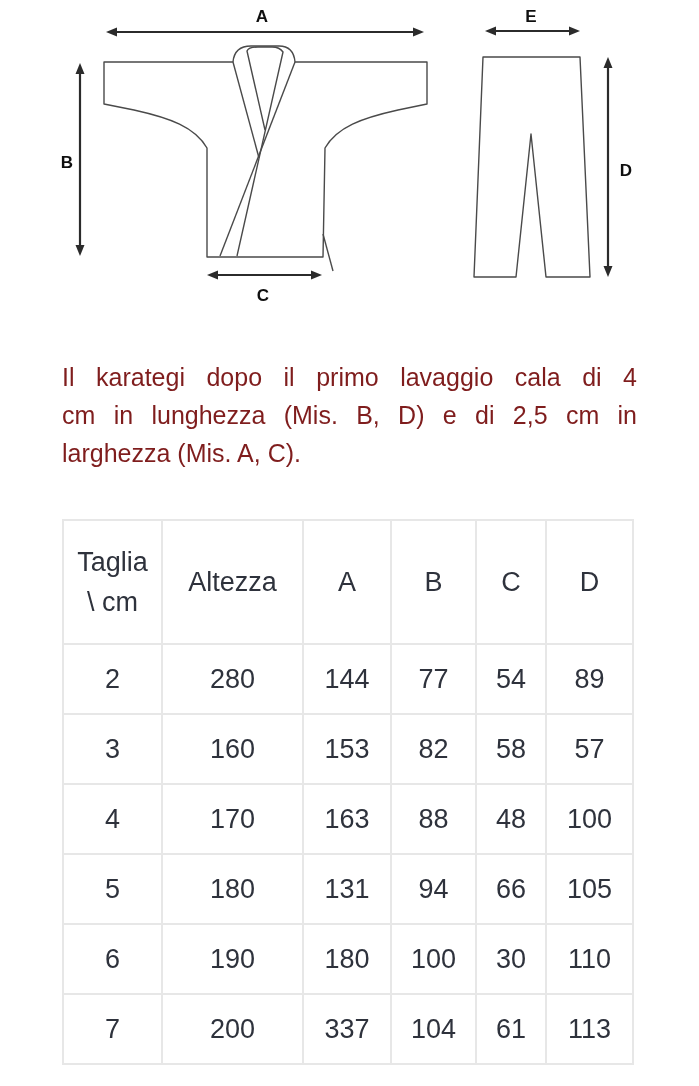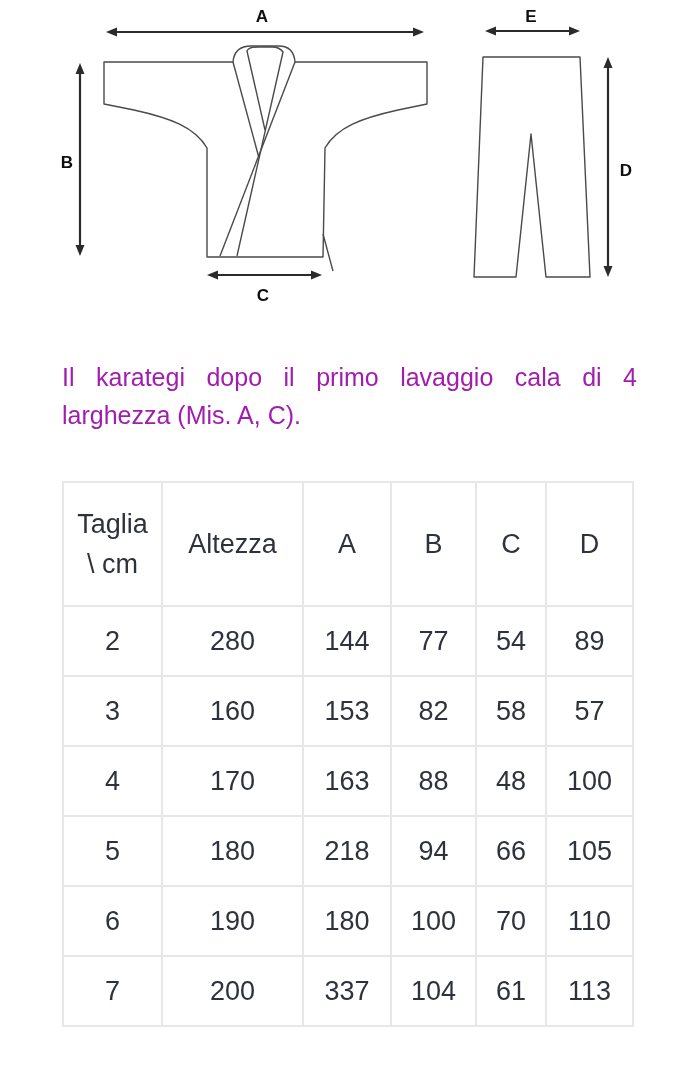--- a/index.html
+++ b/index.html
@@ -9,21 +9,21 @@
     color:#191919; overflow:hidden;
   }
   .diagram-wrap { width:699px; height:310px; }
   svg { display:block; }
   svg text.dim-label {
     font-family:"Liberation Sans", sans-serif;
     font-size:17px; font-weight:700; fill:#0f0f0f;
   }
   .note {
     width:575px; margin:48px 1px 0 62px;
-    font-size:25px; line-height:38px; color:#a21caf;
+    font-size:25px; line-height:38px; color:#7f1d1d;
   }
   .note .jline { text-align:justify; text-align-last:justify; }
   .note .jline.last { text-align:left; text-align-last:left; }
   table.size-table {
     border-collapse:collapse; table-layout:fixed;
     margin:47px 0 0 62px; width:570px;
     color:#2e323c; font-size:27px;
   }
   table.size-table th, table.size-table td {
     border:2px solid #e7e7e7;
@@ -85,20 +85,21 @@
     <text class="dim-label" text-anchor="middle" x="262" y="22">A</text>
     <text class="dim-label" text-anchor="middle" x="67" y="168">B</text>
     <text class="dim-label" text-anchor="middle" x="263" y="301">C</text>
     <text class="dim-label" text-anchor="middle" x="626" y="176">D</text>
     <text class="dim-label" text-anchor="middle" x="531" y="22">E</text>
   </svg>
 </div>
 
 <div class="note">
   <div class="jline">Il karategi dopo il primo lavaggio cala di 4</div>
+  <div class="jline">cm in lunghezza (Mis. B, D) e di 2,5 cm in</div>
   <div class="jline last">larghezza (Mis. A, C).</div>
 </div>
 
 <table class="size-table">
   <colgroup>
     <col style="width:99px">
       <col style="width:141px">
       <col style="width:88px">
     <col style="width:85px">
       <col style="width:70px">
@@ -138,31 +139,31 @@
         <td>4</td>
         <td>170</td>
         <td>163</td>
         <td>88</td>
         <td>48</td>
         <td>100</td>
       </tr>
       <tr>
         <td>5</td>
         <td>180</td>
-        <td>218</td>
+        <td>131</td>
         <td>94</td>
         <td>66</td>
         <td>105</td>
       </tr>
       <tr>
         <td>6</td>
         <td>190</td>
         <td>180</td>
         <td>100</td>
-        <td>70</td>
+        <td>30</td>
         <td>110</td>
       </tr>
       <tr>
         <td>7</td>
         <td>200</td>
         <td>337</td>
         <td>104</td>
         <td>61</td>
         <td>113</td>
       </tr>

